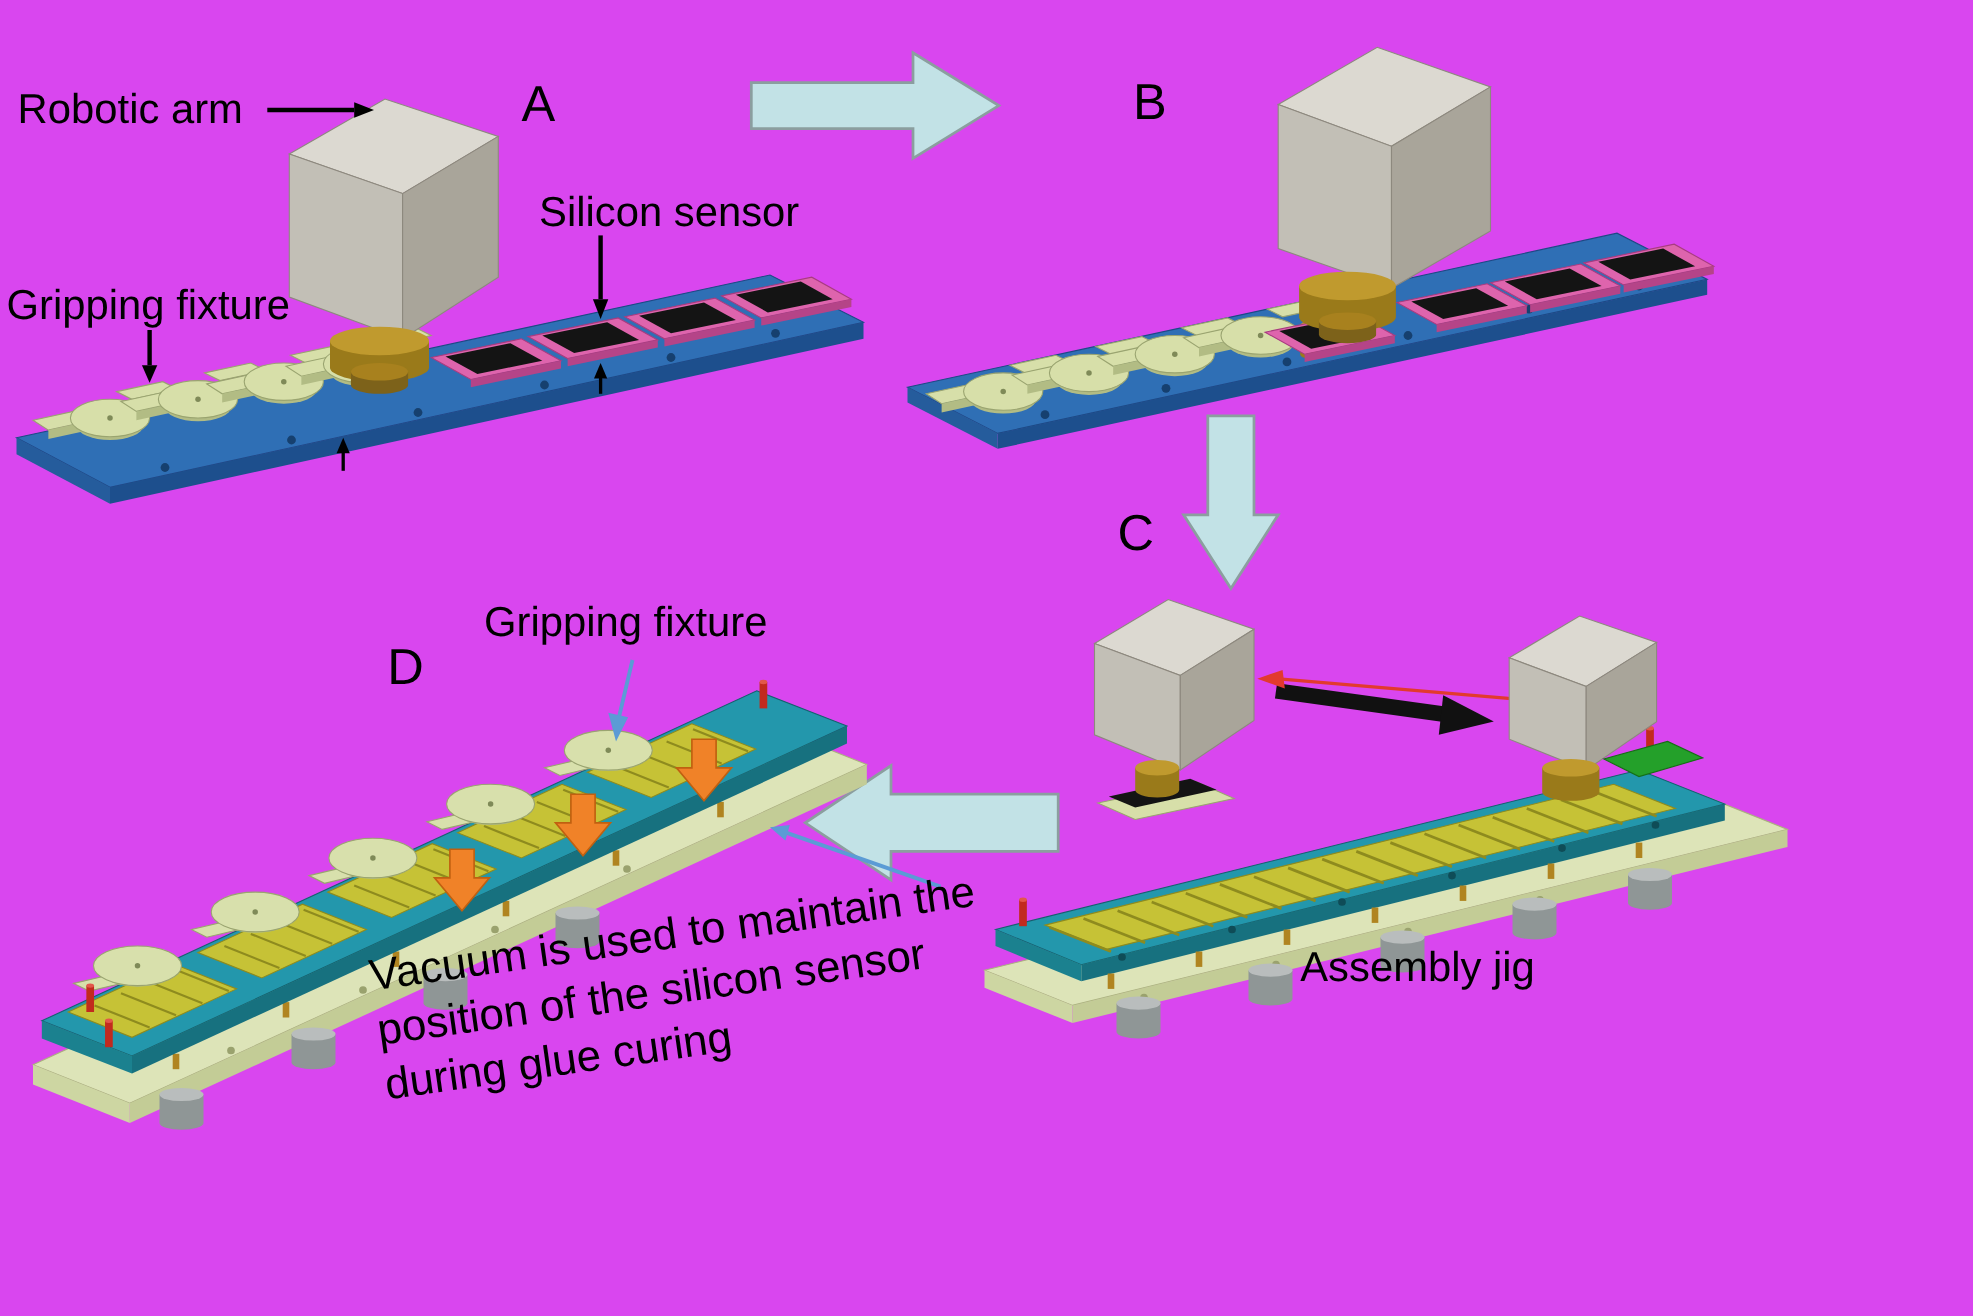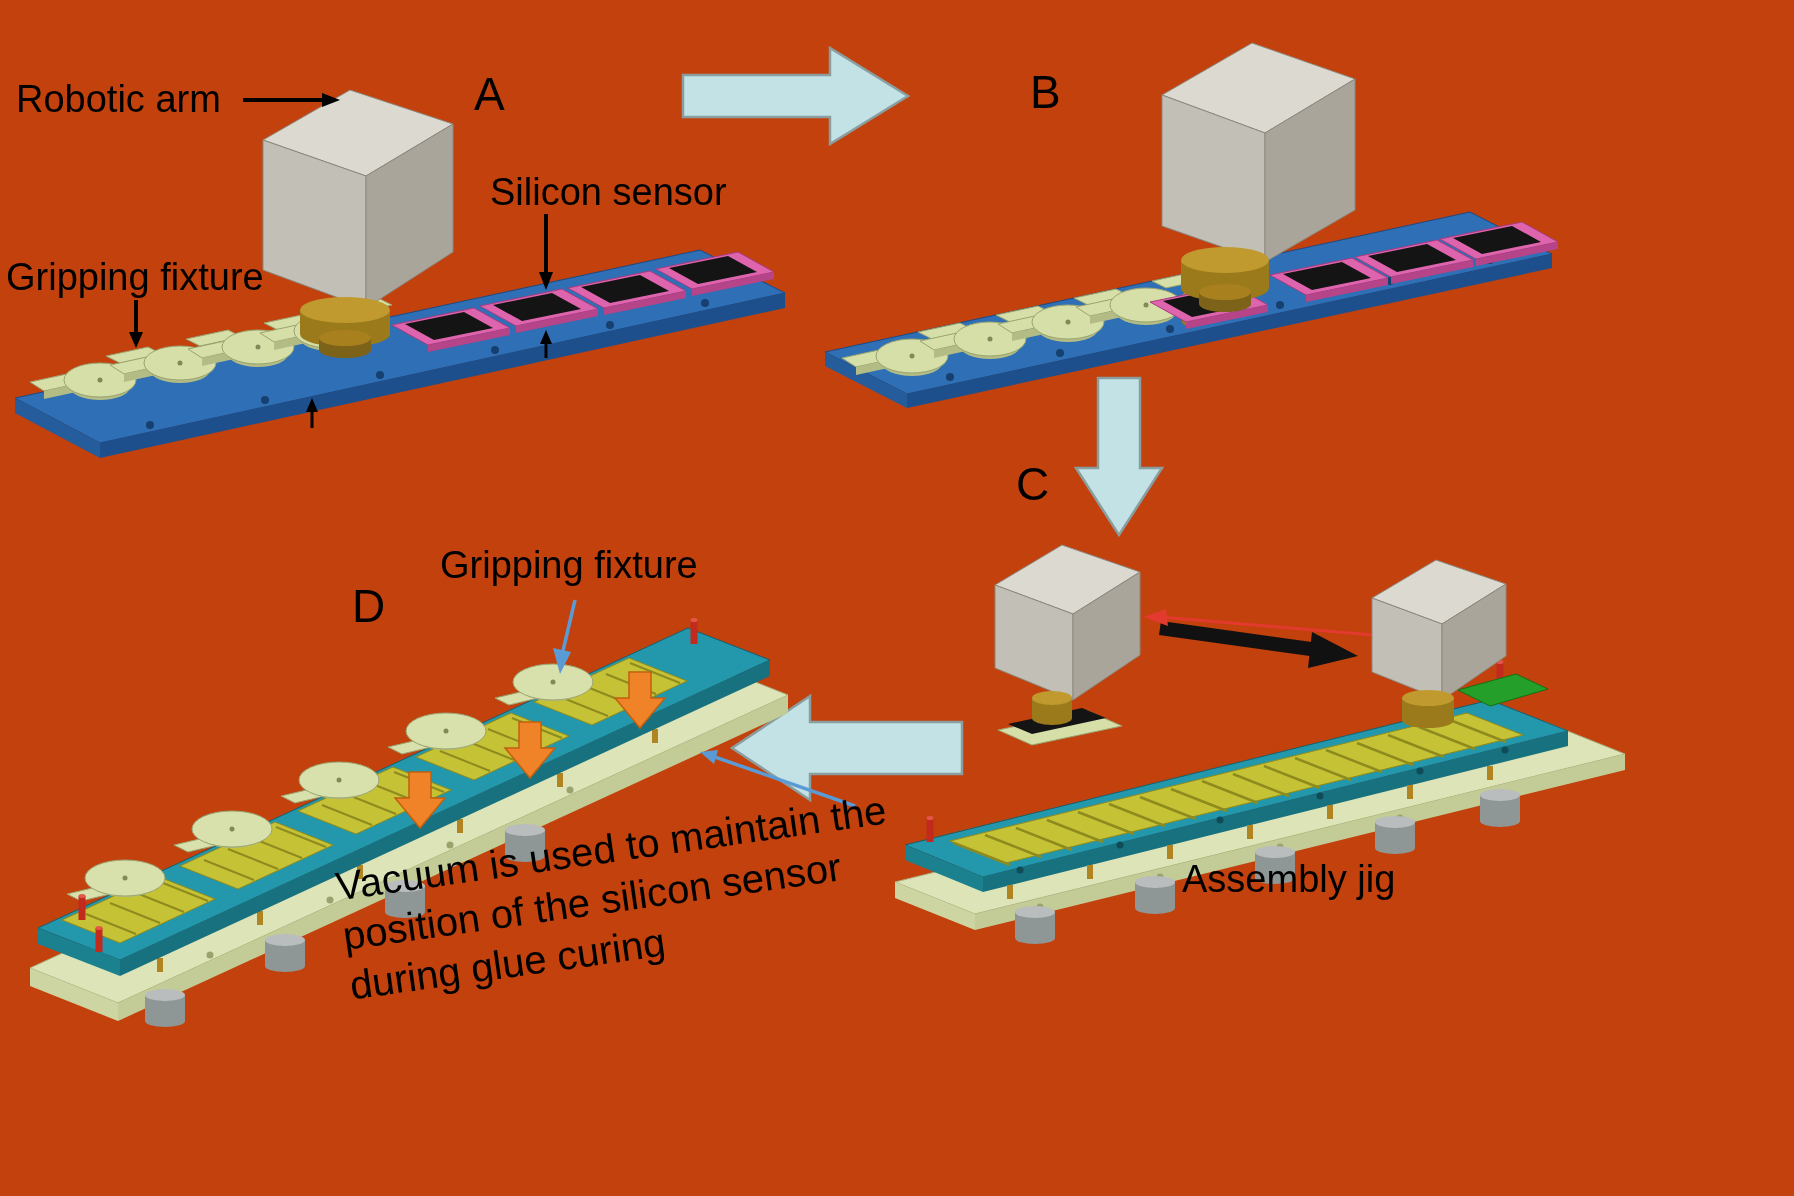--- a/index.html
+++ b/index.html
@@ -1,16 +1,16 @@
 <!DOCTYPE html>
 <html><head>
 <meta charset="utf-8">
 <style>
   html,body{margin:0;padding:0;background:#fff;}
-  .figure{position:relative;width:1794px;height:1196px;background:#c2410c;overflow:hidden;
+  .figure{position:relative;width:1794px;height:1196px;background:#d946ef;overflow:hidden;
           font-family:"Liberation Sans", sans-serif;}
   .figure svg{position:absolute;left:0;top:0;}
   svg text{font-family:"Liberation Sans", sans-serif;fill:#000;}
   .lbl{font-size:38px;}
   .panel-letter{font-size:46px;}
   .note{font-size:40px;}
   .jig-lbl{font-size:38px;}
 </style>
 </head>
 <body>

